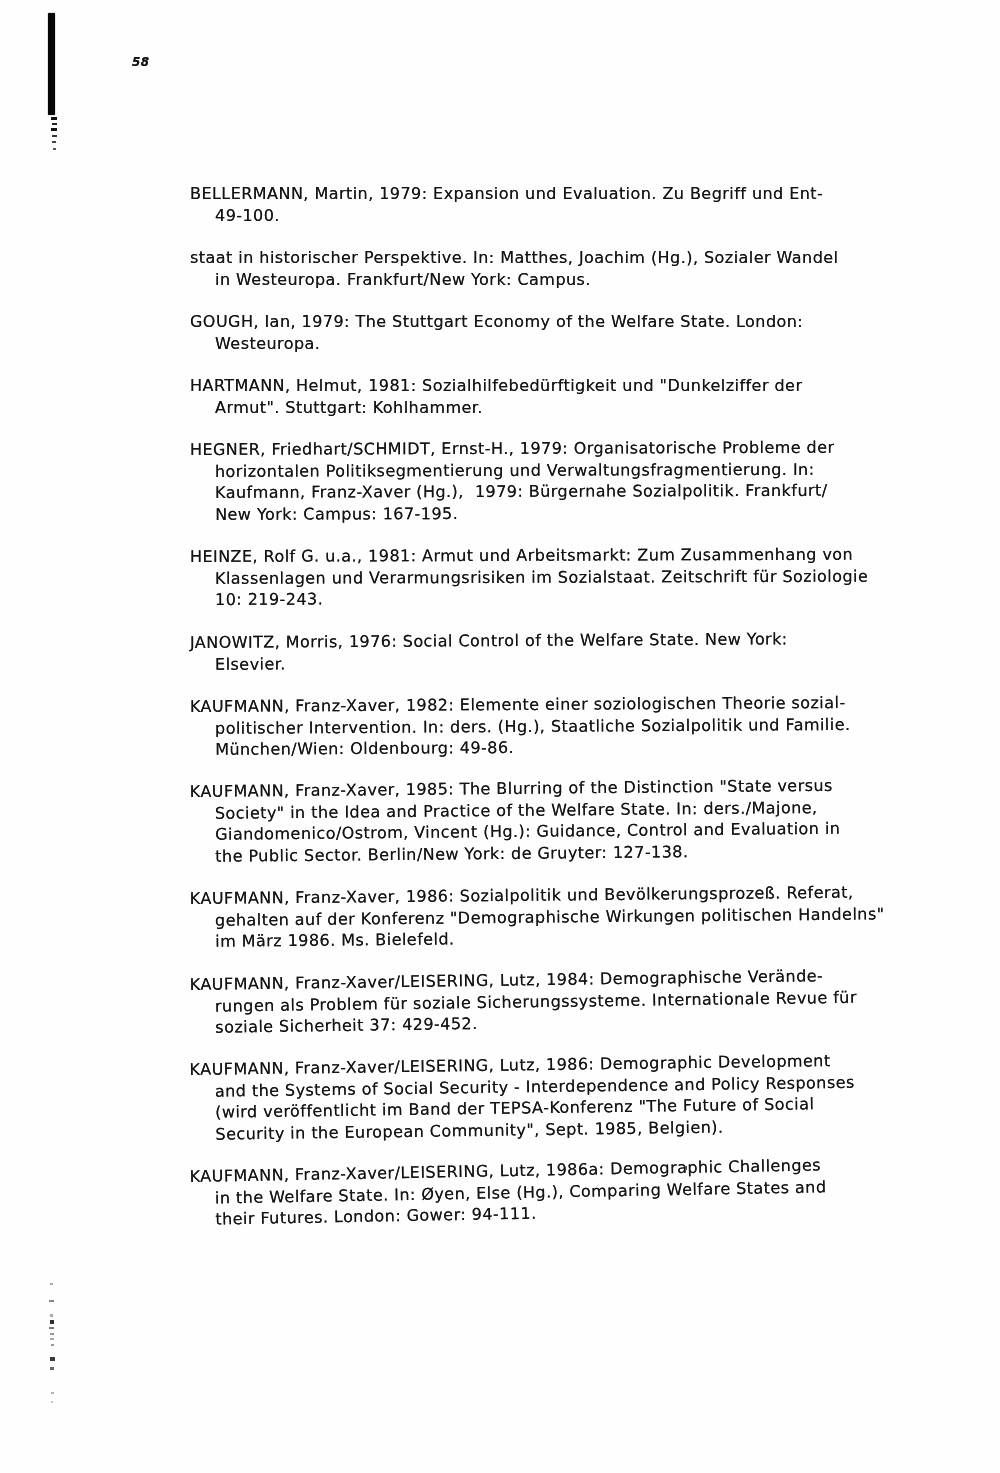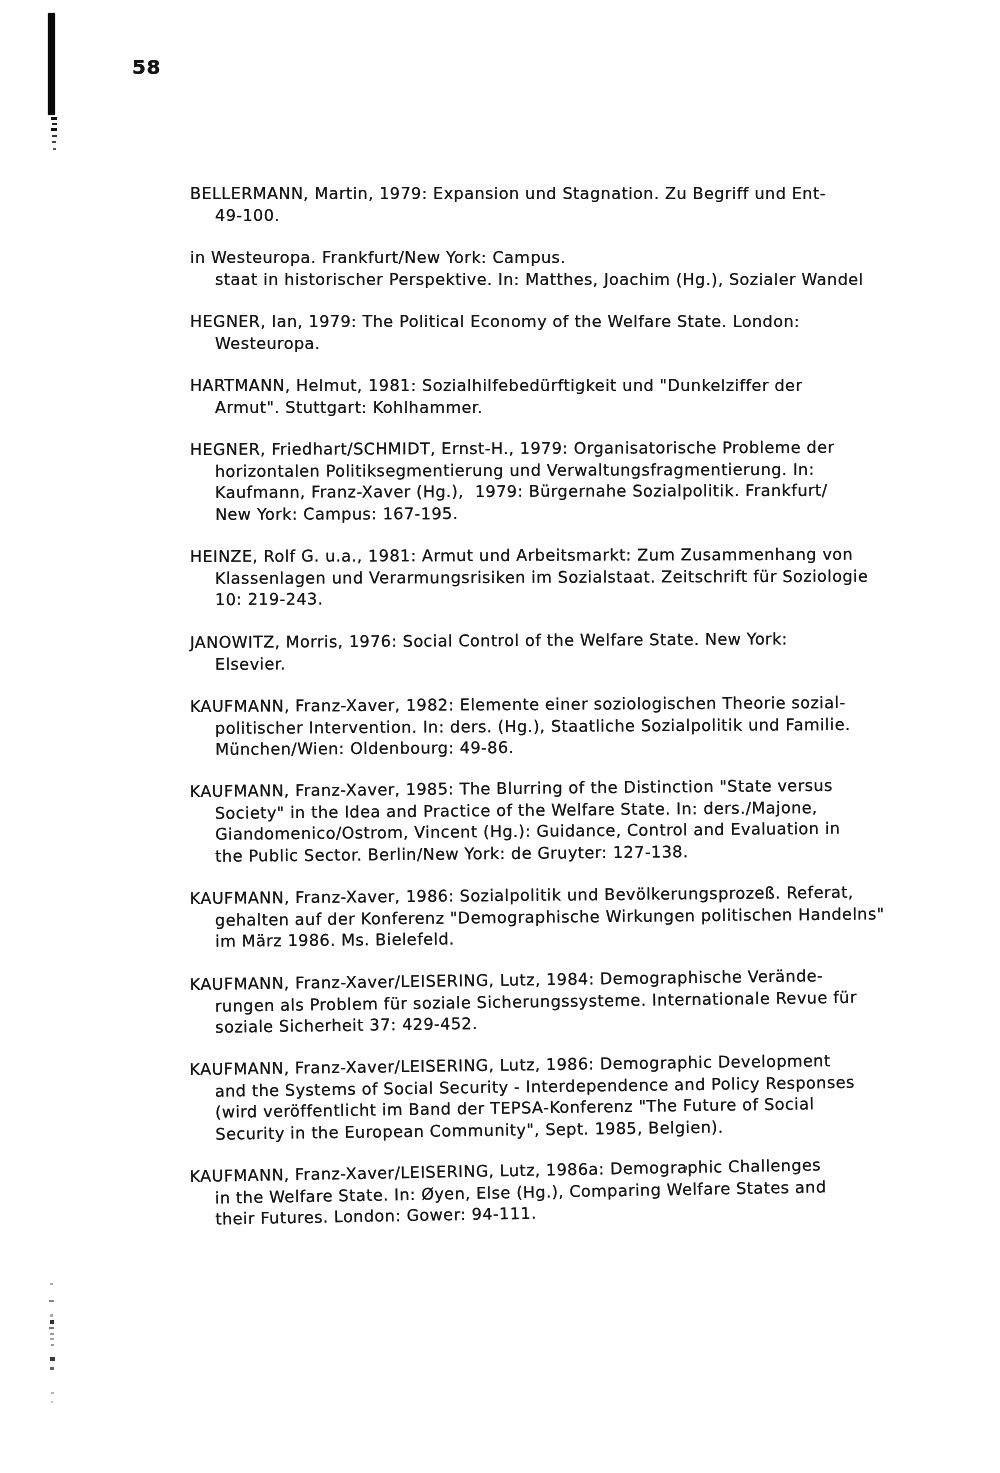--- a/index.html
+++ b/index.html
@@ -9,24 +9,25 @@
     height: 1473px;
     background: #fefefe;
     font-family: "DejaVu Sans", sans-serif;
     color: #141414;
     overflow: hidden;
   }
   .page-number {
     position: absolute;
     left: 132px;
     top: 55px;
-    font-size: 20px;
+    font-size: 12px;
     font-weight: bold;
     letter-spacing: 0.5px;
     text-shadow: 0 0 0.6px rgba(0,0,0,0.8);
+    font-style: italic;
   }
   .refs {
     position: absolute;
     left: 190px;
     top: 183px;
     width: 745px;
     font-size: 16px;
     line-height: 21.5px;
     letter-spacing: 0.45px;
     text-shadow: 0 0 0.6px rgba(0,0,0,0.75);
@@ -62,29 +63,29 @@
   <div class="artifact" style="left:52px;top:123px;width:5px;height:2px;background:#222;"></div>
   <div class="artifact" style="left:51px;top:128px;width:6px;height:3px;background:#111;"></div>
   <div class="artifact" style="left:52px;top:135px;width:5px;height:2px;background:#333;"></div>
   <div class="artifact" style="left:52px;top:141px;width:4px;height:2px;background:#444;"></div>
   <div class="artifact" style="left:53px;top:148px;width:3px;height:2px;background:#555;"></div>
 
   <div class="page-number">58</div>
 
   <div class="refs" id="refs">
       <div class="ref">
-        <div class="ref-line">BELLERMANN, Martin, 1979: Expansion und Stagnation. Zu Begriff und Ent-</div>
+        <div class="ref-line">BELLERMANN, Martin, 1979: Expansion und Evaluation. Zu Begriff und Ent-</div>
         <div class="ref-line">49-100.</div>
       </div>
       <div class="ref">
+        <div class="ref-line">staat in historischer Perspektive. In: Matthes, Joachim (Hg.), Sozialer Wandel</div>
         <div class="ref-line">in Westeuropa. Frankfurt/New York: Campus.</div>
-        <div class="ref-line">staat in historischer Perspektive. In: Matthes, Joachim (Hg.), Sozialer Wandel</div>
       </div>
       <div class="ref">
-        <div class="ref-line">HEGNER, Ian, 1979: The Political Economy of the Welfare State. London:</div>
+        <div class="ref-line">GOUGH, Ian, 1979: The Stuttgart Economy of the Welfare State. London:</div>
         <div class="ref-line">Westeuropa.</div>
       </div>
       <div class="ref">
         <div class="ref-line">HARTMANN, Helmut, 1981: Sozialhilfebedürftigkeit und "Dunkelziffer der</div>
         <div class="ref-line">Armut". Stuttgart: Kohlhammer.</div>
       </div>
       <div class="ref">
         <div class="ref-line">HEGNER, Friedhart/SCHMIDT, Ernst-H., 1979: Organisatorische Probleme der</div>
         <div class="ref-line">horizontalen Politiksegmentierung und Verwaltungsfragmentierung. In:</div>
         <div class="ref-line">Kaufmann, Franz-Xaver (Hg.),  1979: Bürgernahe Sozialpolitik. Frankfurt/</div>

